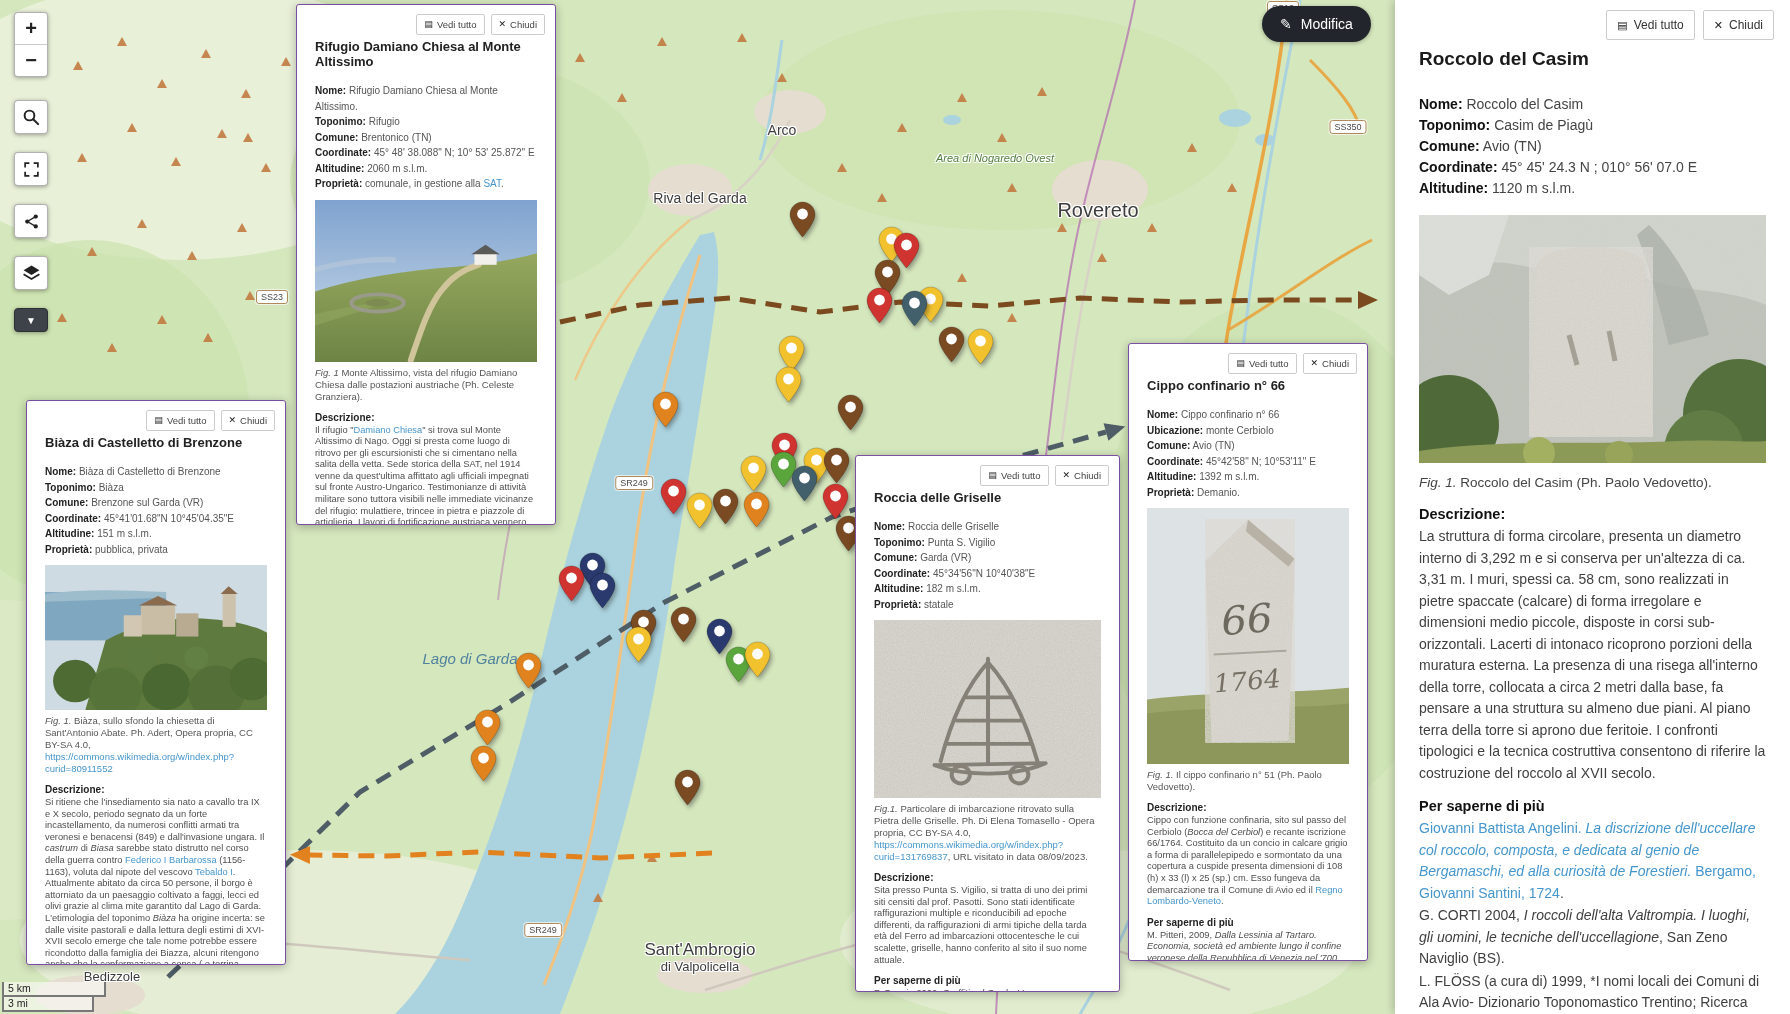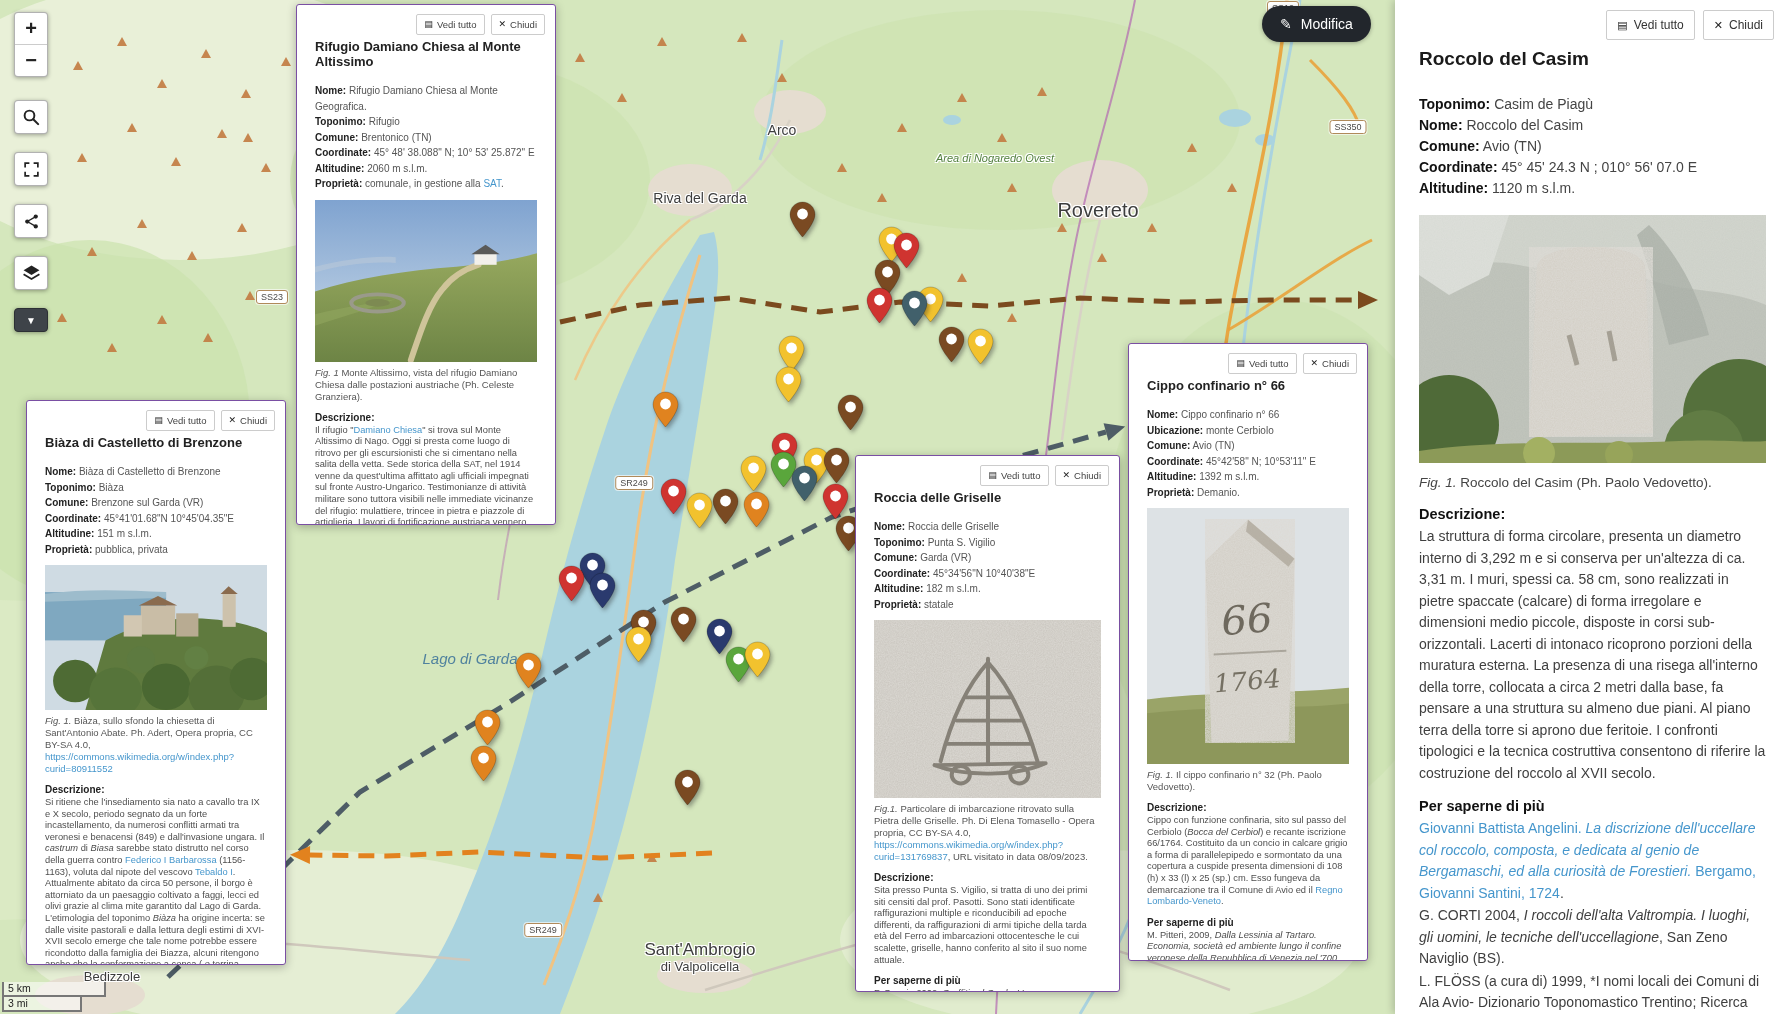--- a/index.html
+++ b/index.html
@@ -60,21 +60,21 @@
   .ctrl.icon-btn{height:34px;display:flex;align-items:center;justify-content:center;}
   .ctrl.dark{background:#3e4349;border-color:#2c3034;height:24px;width:34px;display:flex;align-items:center;justify-content:center;color:#fff;font-size:10px;}
   .modifica{position:absolute;left:1262px;top:6px;height:36px;padding:0 18px;background:#22262c;border-radius:20px;
     color:#fff;display:flex;align-items:center;gap:9px;font-size:14px;z-index:70;cursor:pointer;box-shadow:0 1px 4px rgba(0,0,0,.3);}
   .modifica .pen{font-size:14px;}
 
   
   .scale{position:absolute;left:2px;bottom:2px;z-index:62;font-size:10.5px;color:#222;}
   .scale-row{border:2px solid #777;border-top:none;background:rgba(255,255,255,.55);padding:0 4px;line-height:13px;box-sizing:border-box;}
   .scale-row.km{width:104px;}
-  .scale-row.mi{width:80px;}
+  .scale-row.mi{width:92px;}
   .attrib{position:absolute;right:395px;bottom:0;height:20px;line-height:20px;z-index:55;background:rgba(255,255,255,.78);
     font-size:12.5px;color:#333;padding:0 10px;white-space:nowrap;}
 </style>
 </head>
 <body>
 
 <svg width="0" height="0" style="position:absolute" aria-hidden="true">
   <defs>
     <filter id="granite" x="0" y="0" width="100%" height="100%">
       <feTurbulence type="fractalNoise" baseFrequency="0.9" numOctaves="2" result="n"></feTurbulence>
@@ -384,21 +384,21 @@
       <span class="pbtn">
           <span class="ic">▤</span>
           <span>Vedi tutto</span>
         </span>
       <span class="pbtn">
           <span class="ic">✕</span>
           <span>Chiudi</span>
         </span>
     </div>
     <h3>Rifugio Damiano Chiesa al Monte Altissimo</h3>
-    <div class="field"><b>Nome:</b> <span>Rifugio Damiano Chiesa al Monte Geografica.</span></div>
+    <div class="field"><b>Nome:</b> <span>Rifugio Damiano Chiesa al Monte Altissimo.</span></div>
     <div class="field"><b>Toponimo:</b> <span>Rifugio</span></div>
     <div class="field"><b>Comune:</b> <span>Brentonico (TN)</span></div>
     <div class="field"><b>Coordinate:</b> <span>45° 48' 38.088" N; 10° 53' 25.872" E</span></div>
     <div class="field"><b>Altitudine:</b> <span>2060 m s.l.m.</span></div>
     <div class="field"><b>Proprietà:</b> <span><span>comunale, in gestione alla </span><a class="lnk" href="#">SAT</a><span>.</span></span></div>
     <svg class="photo" viewBox="0 0 220 170" preserveAspectRatio="none" style="height:162px;">
       <rect width="220" height="170" fill="url(#skyG)"></rect>
       <path d="M0,96 C40,82 90,74 140,70 C170,67 200,62 220,56 L220,170 L0,170 Z" fill="url(#hillG)"></path>
       <path d="M0,120 C30,112 60,108 80,104 C60,112 30,122 0,132 Z" fill="#8fa45c" opacity="0.7"></path>
       <path d="M95,168 C104,140 112,112 126,94 C136,80 150,72 162,68" fill="none" stroke="#cfc49a" stroke-width="6" stroke-linecap="round"></path>
@@ -519,21 +519,21 @@
       <rect width="200" height="262" fill="#dde2e5"></rect>
       <path d="M0,196 C60,188 140,190 200,184 L200,262 L0,262 Z" fill="#9aa468"></path>
       <path d="M0,210 C70,202 150,206 200,200 L200,262 L0,262 Z" fill="#8a9458" opacity="0.8"></path>
       <path d="M58,54 L100,12 L146,52 L140,238 L64,240 Z" fill="url(#stoneG)"></path>
       <path d="M58,54 L100,12 L146,52 L140,238 L64,240 Z" fill="#c6c1b6" filter="url(#granite)"></path>
       <path d="M100,12 L146,52 L140,60 L98,24 Z" fill="#a9a296" opacity="0.7"></path>
       <text x="100" y="128" font-size="40" font-family="DejaVu Serif, serif" font-style="italic" fill="#6e695e" text-anchor="middle" transform="rotate(-5 100 128)">66</text>
       <text x="100" y="186" font-size="26" font-family="DejaVu Serif, serif" font-style="italic" fill="#757063" text-anchor="middle" transform="rotate(-5 100 186)">1764</text>
       <path d="M66,150 L138,146" stroke="#8d887c" stroke-width="2" opacity="0.6"></path>
     </svg>
-    <div class="caption"><span class="it">Fig. 1.</span><span> Il cippo confinario n° 32 (Ph. Paolo Vedovetto).</span></div>
+    <div class="caption"><span class="it">Fig. 1.</span><span> Il cippo confinario n° 51 (Ph. Paolo Vedovetto).</span></div>
     <div class="sec-label">Descrizione:</div>
     <div class="body-text"><span>Cippo con funzione confinaria, sito sul passo del Cerbiolo (</span><span class="it">Bocca del Cerbiol</span><span>) e recante iscrizione 66/1764. Costituito da un concio in calcare grigio a forma di parallelepipedo e sormontato da una copertura a cuspide presenta dimensioni di 108 (h) x 33 (l) x 25 (sp.) cm. Esso fungeva da demarcazione tra il Comune di Avio ed il </span><a class="lnk" href="#">Regno Lombardo-Veneto</a><span>.</span></div>
     <div class="sec-label">Per saperne di più</div>
     <div class="body-text ref-line"><span>M. Pitteri, 2009, </span><span class="it">Dalla Lessinia al Tartaro. Economia, società ed ambiente lungo il confine veronese della Repubblica di Venezia nel '700</span><span>, tesi di dottorato di ricerca in storia economica (XXIV Ciclo) discussa presso l'Università degli Studi di Verona, pp. 19- 35.</span></div>
   </div>
 
   <div class="ctrl" style="top:12px;">
     <div class="cell">+</div>
     <div class="cell">−</div>
   </div>
@@ -582,22 +582,22 @@
       <span class="sbtn">
           <span class="ic">▤</span>
           <span>Vedi tutto</span>
         </span>
       <span class="sbtn">
           <span class="ic">✕</span>
           <span>Chiudi</span>
         </span>
     </div>
     <h2>Roccolo del Casim</h2>
+    <div class="side-field"><b>Nome:</b> <span>Roccolo del Casim</span></div>
     <div class="side-field"><b>Toponimo:</b> <span>Casim de Piagù</span></div>
-    <div class="side-field"><b>Nome:</b> <span>Roccolo del Casim</span></div>
     <div class="side-field"><b>Comune:</b> <span>Avio (TN)</span></div>
     <div class="side-field"><b>Coordinate:</b> <span>45° 45' 24.3 N ; 010° 56' 07.0 E</span></div>
     <div class="side-field"><b>Altitudine:</b> <span>1120 m s.l.m.</span></div>
     <svg class="side-photo" viewBox="0 0 347 248" preserveAspectRatio="none" style="height:248px;">
       <rect width="347" height="248" fill="#b7bdb4"></rect>
       <path d="M0,0 L347,0 L347,90 C300,70 260,80 220,60 C180,40 140,60 100,50 C60,42 20,55 0,48 Z" fill="#cfd4cc"></path>
       <path d="M0,0 L90,0 L70,60 L30,80 L0,60 Z" fill="#dfe3de"></path>
       <path d="M230,10 C260,40 280,80 290,120 L250,130 C240,90 230,50 218,20 Z" fill="#9aa29a" opacity="0.8"></path>
       <rect width="347" height="248" fill="#b0b6ac" opacity="0.3" filter="url(#granite)"></rect>
       <path d="M118,52 C120,40 140,32 172,32 C204,32 224,40 226,52 L234,218 L110,222 Z" fill="url(#stoneG)"></path>

